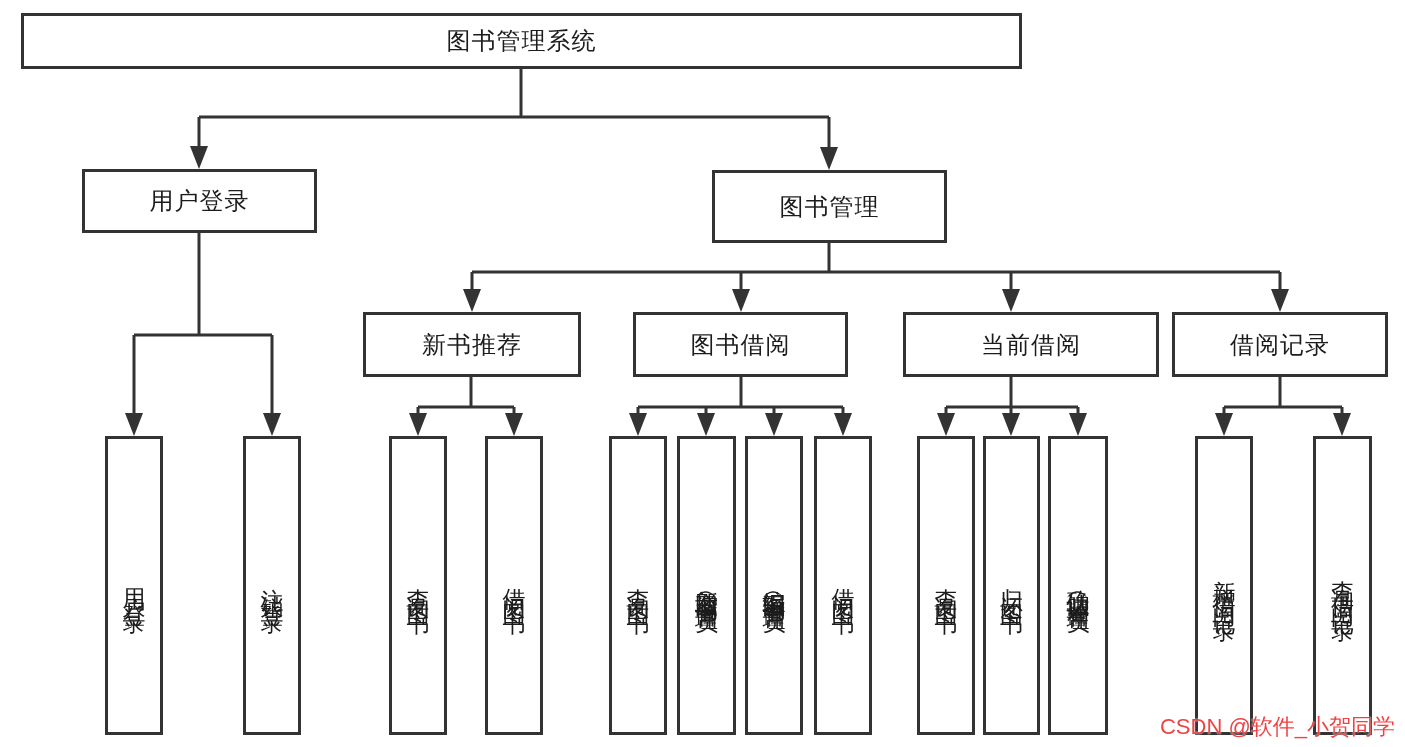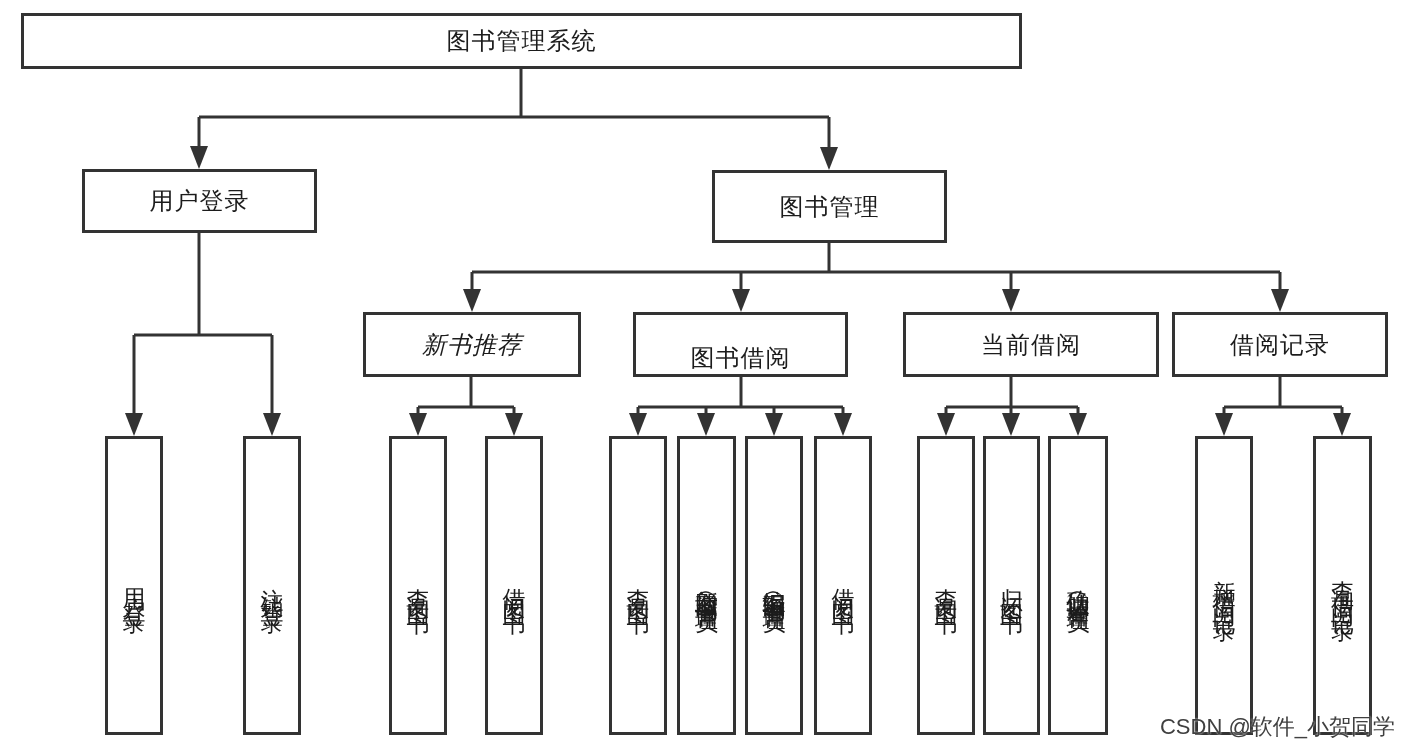--- a/index.html
+++ b/index.html
@@ -58,21 +58,21 @@
     white-space: nowrap;
   }
   .vtext.long {
     letter-spacing: 3px;
   }
   #watermark {
     position: absolute;
     right: 10px;
     bottom: 5px;
     font-size: 22px;
-    color: #404040;
+    color: #ef4444;
     text-shadow: 0 0 2px #ffffff;
     z-index: 5;
     white-space: nowrap;
   }
   .wire {
     stroke: #333333;
     stroke-width: 3;
     fill: none;
   }
   .arrowhead {
@@ -165,24 +165,24 @@
     <span>图书管理系统</span>
   </div>
 
   <div class="hbox" style="left:82px; top:169px; width:235px; height:64px;">
     <span>用户登录</span>
   </div>
   <div class="hbox" style="left:712px; top:170px; width:235px; height:73px;">
     <span>图书管理</span>
   </div>
 
-  <div class="hbox" style="left:363px; top:312px; width:218px; height:65px;font-style:italic;">
+  <div class="hbox" style="left:363px; top:312px; width:218px; height:65px;">
     <span>新书推荐</span>
   </div>
-  <div class="hbox" style="left:633px; top:312px; width:215px; height:65px;align-items:flex-end;">
+  <div class="hbox" style="left:633px; top:312px; width:215px; height:65px;">
     <span>图书借阅</span>
   </div>
   <div class="hbox" style="left:903px; top:312px; width:256px; height:65px;">
     <span>当前借阅</span>
   </div>
   <div class="hbox" style="left:1172px; top:312px; width:216px; height:65px;">
     <span>借阅记录</span>
   </div>
 
   <div class="vbox" style="left:105px; width:58px;">

